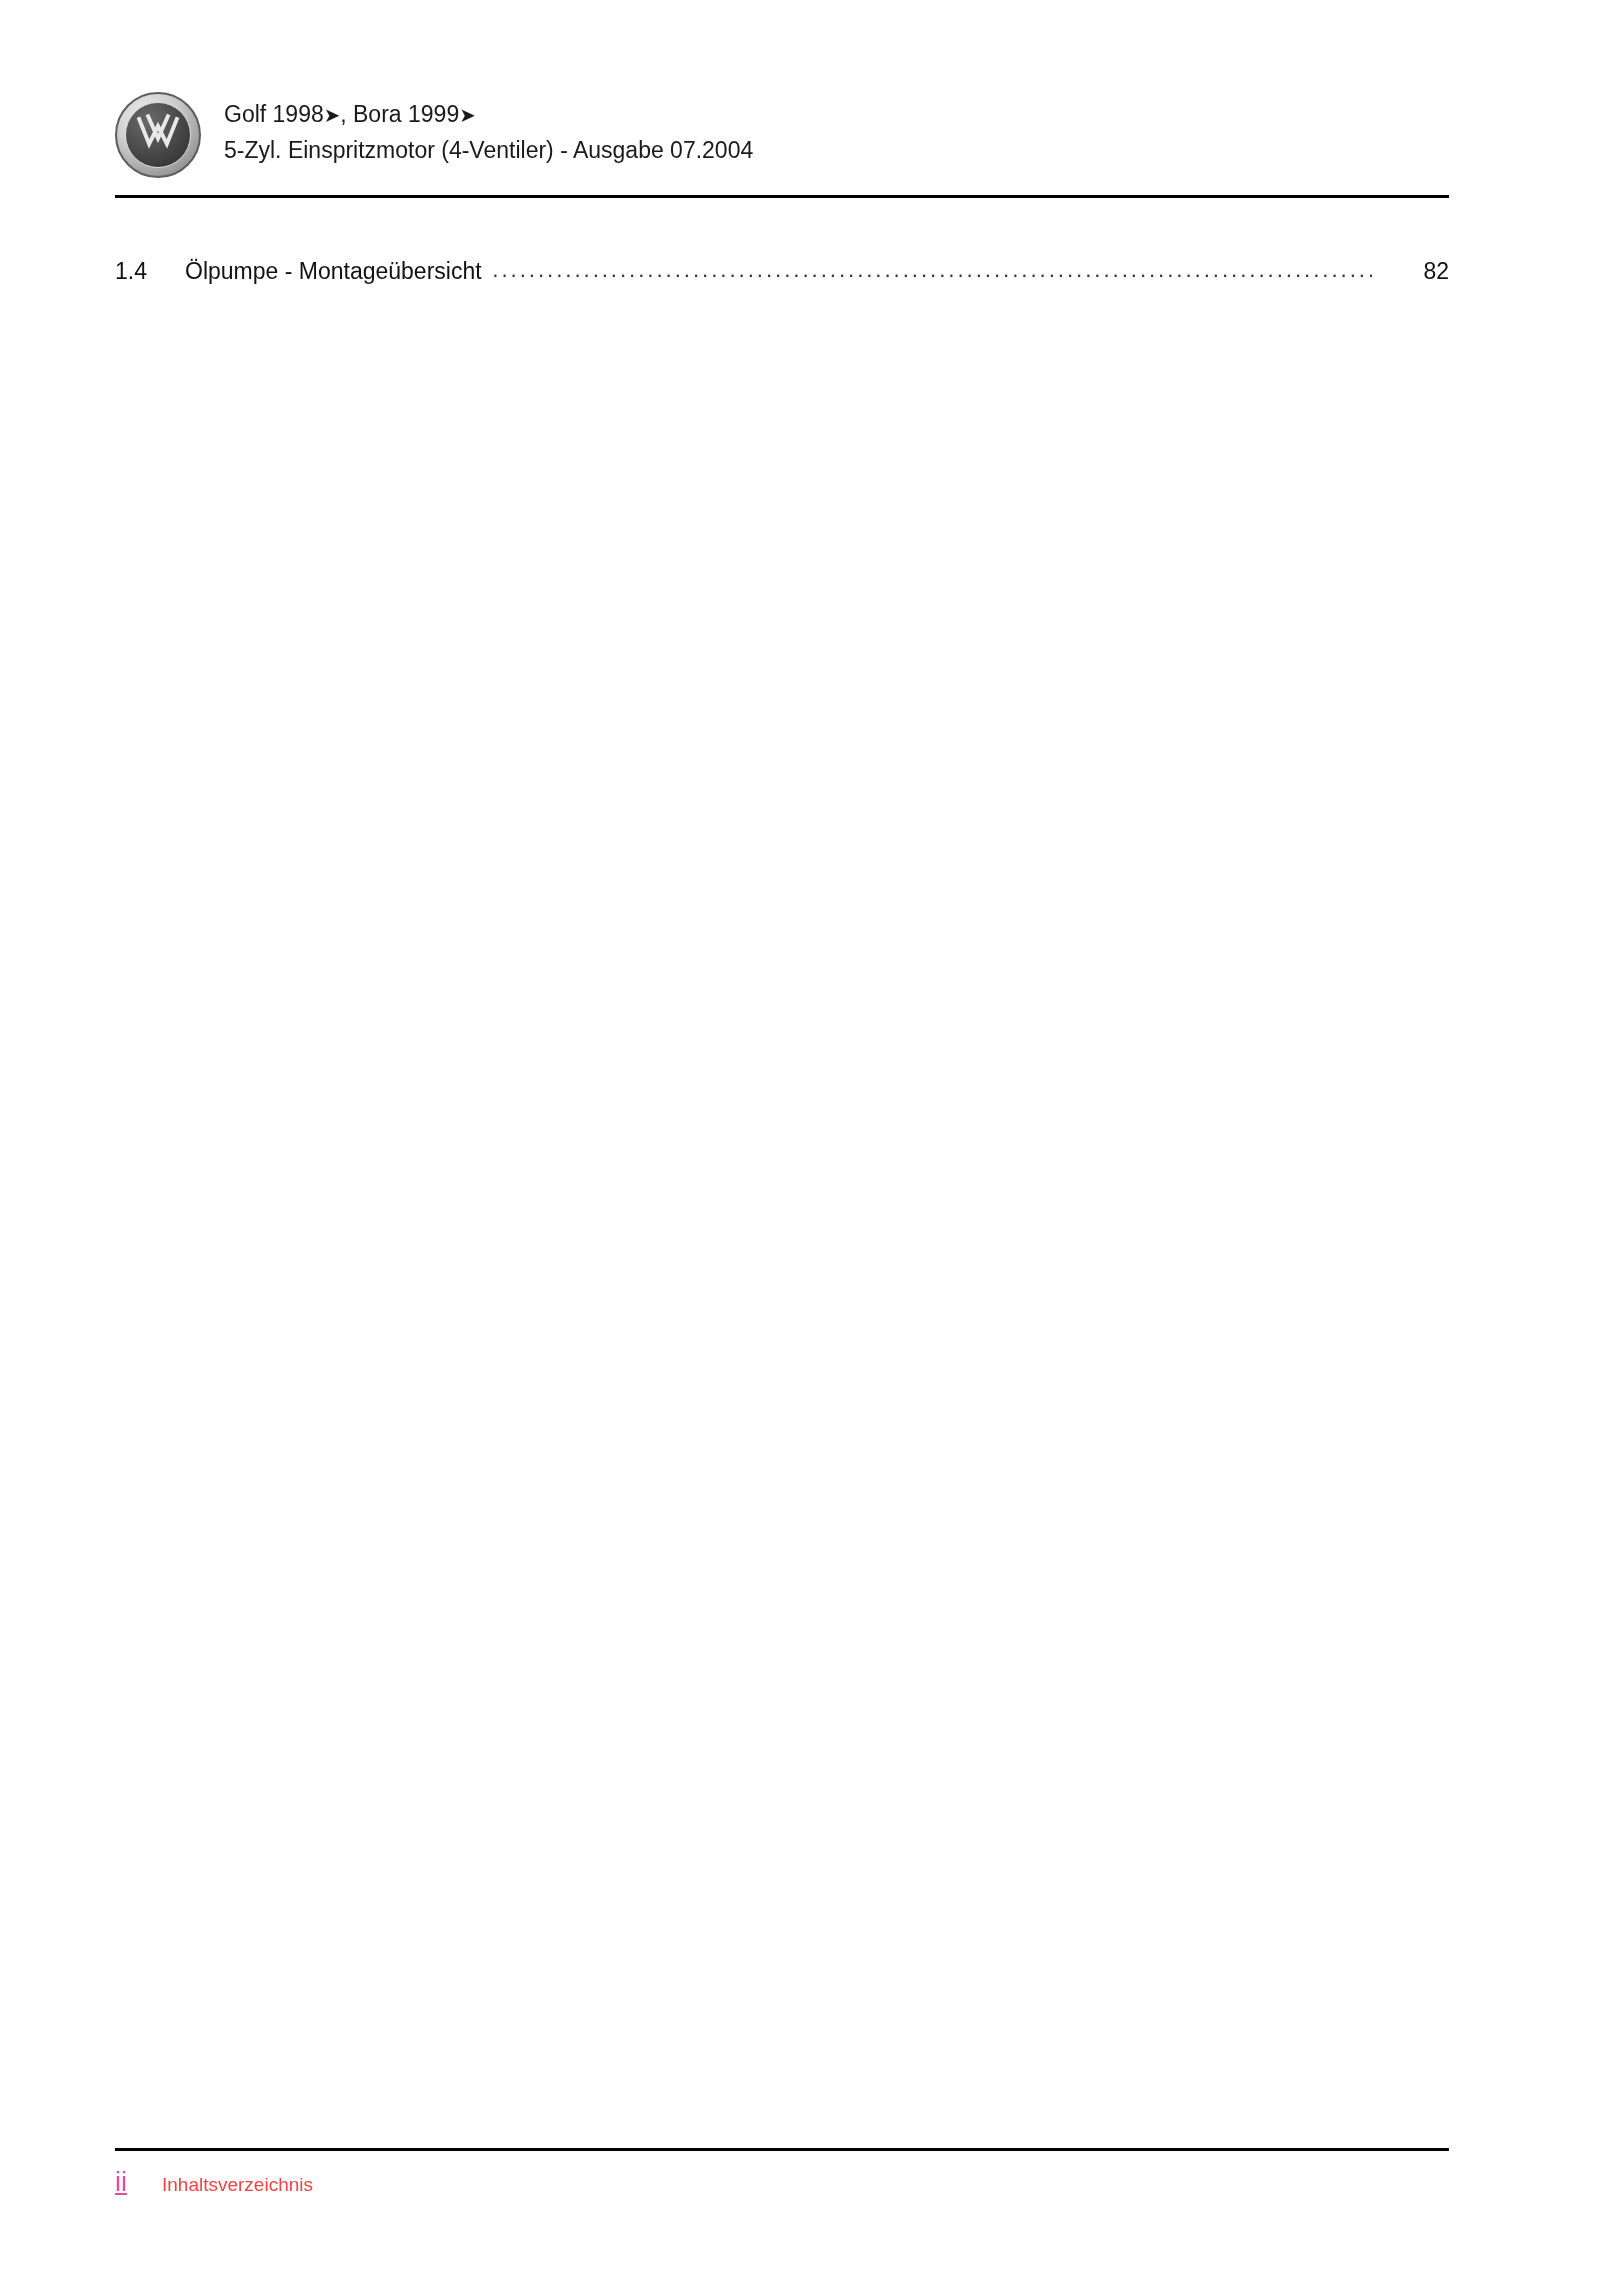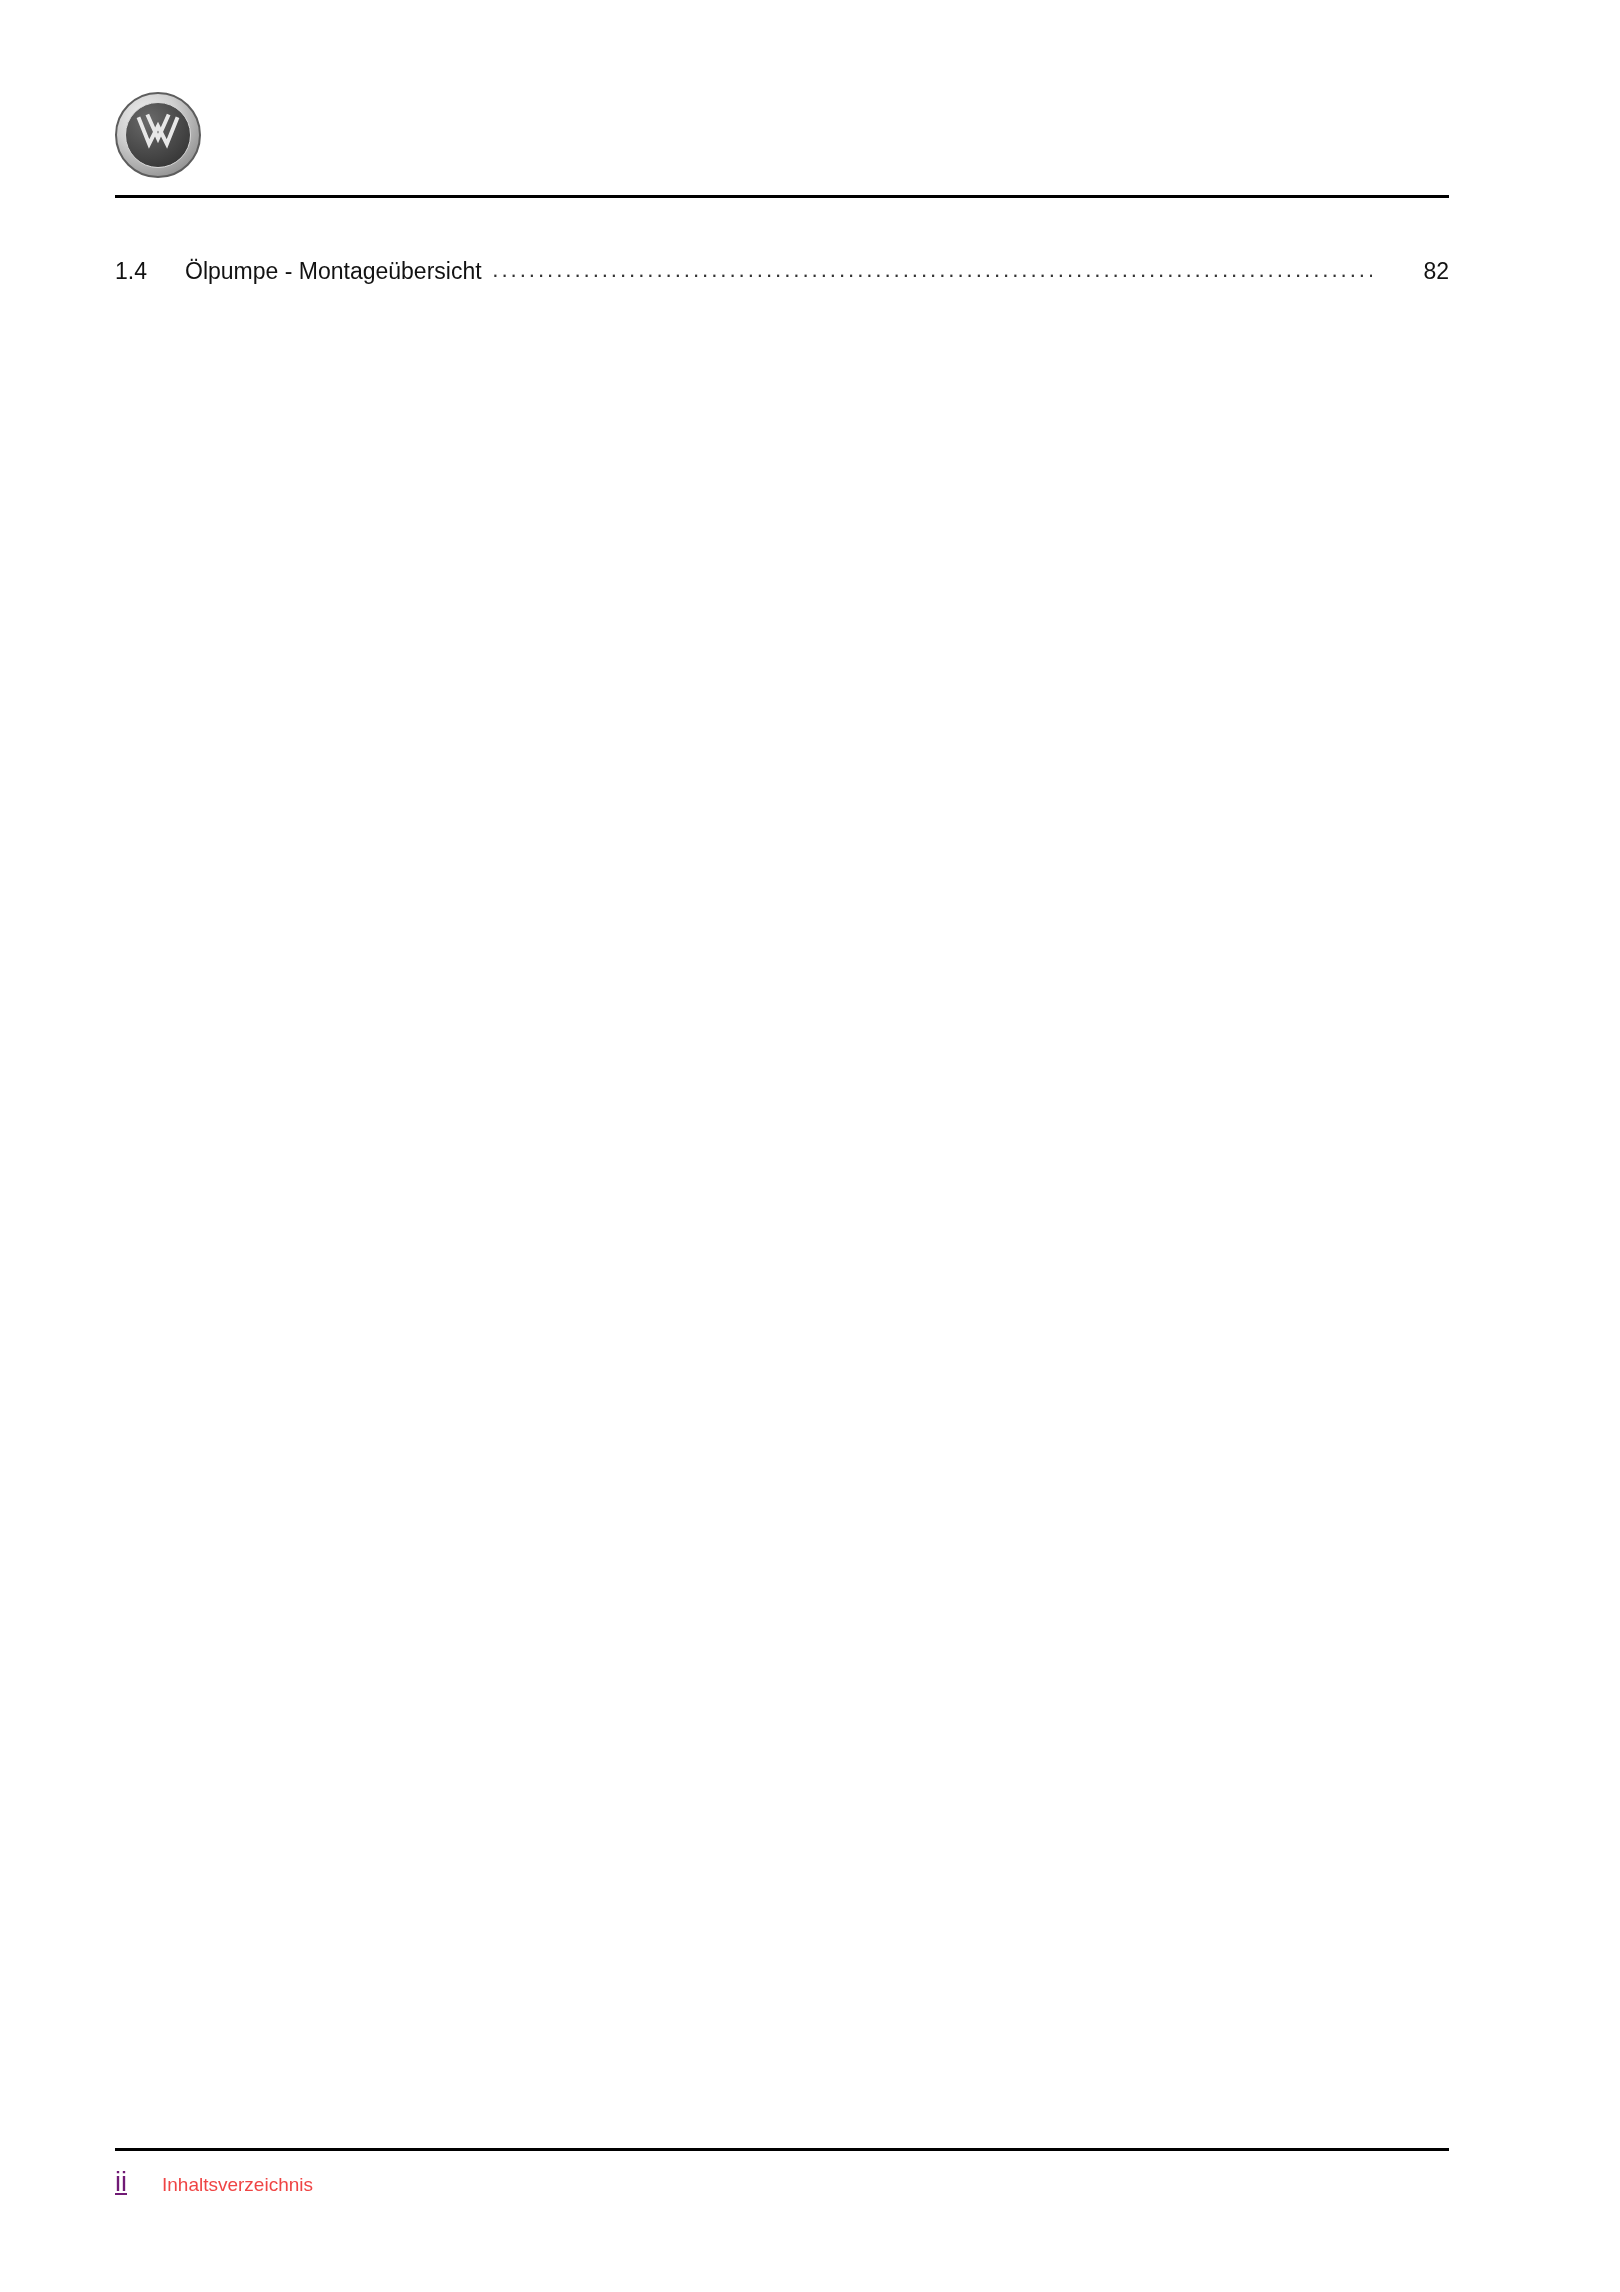--- a/index.html
+++ b/index.html
@@ -137,21 +137,21 @@
     position: absolute;
     left: 115px;
     top: 2167px;
     width: 1334px;
     display: flex;
     align-items: baseline;
   }
   .footer .folio {
     font-size: 27px;
     font-weight: normal;
-    color: #701a75;
+    color: #ec4899;
     width: 47px;
     text-decoration: underline;
   }
   .footer .label {
     font-size: 19px;
     color: #ef4444;
   }
 </style>
 </head>
 <body>
@@ -162,20 +162,26 @@
     <div class="logo">
       <div class="inner">
         <svg width="64" height="64" viewBox="0 0 72 72" aria-hidden="true">
           <g fill="none" stroke="#e8e8e8" stroke-width="4.4" stroke-linecap="butt">
             <path d="M14 16 L26 46 L36 26 L46 46 L58 16"></path>
             <path d="M24 13 L36 40 L48 13"></path>
           </g>
         </svg>
       </div>
     </div>
+    <div class="header-text">
+      <div class="header-line">
+        <span>Golf 1998</span><span class="arrow">➤</span><span>, Bora 1999</span><span class="arrow">➤</span>
+      </div>
+      <div class="header-line">5-Zyl. Einspritzmotor (4-Ventiler) - Ausgabe 07.2004</div>
+    </div>
   </div>
   <div class="header-rule"></div>
 
   <div class="toc" id="toc-container">
       <div class="row sec2">
         <span class="num">1.4</span>
         <span class="title">Ölpumpe - Montageübersicht</span>
         <span class="leader">............................................................................................................................................................................................................................</span>
         <span class="page">82</span>
       </div>

